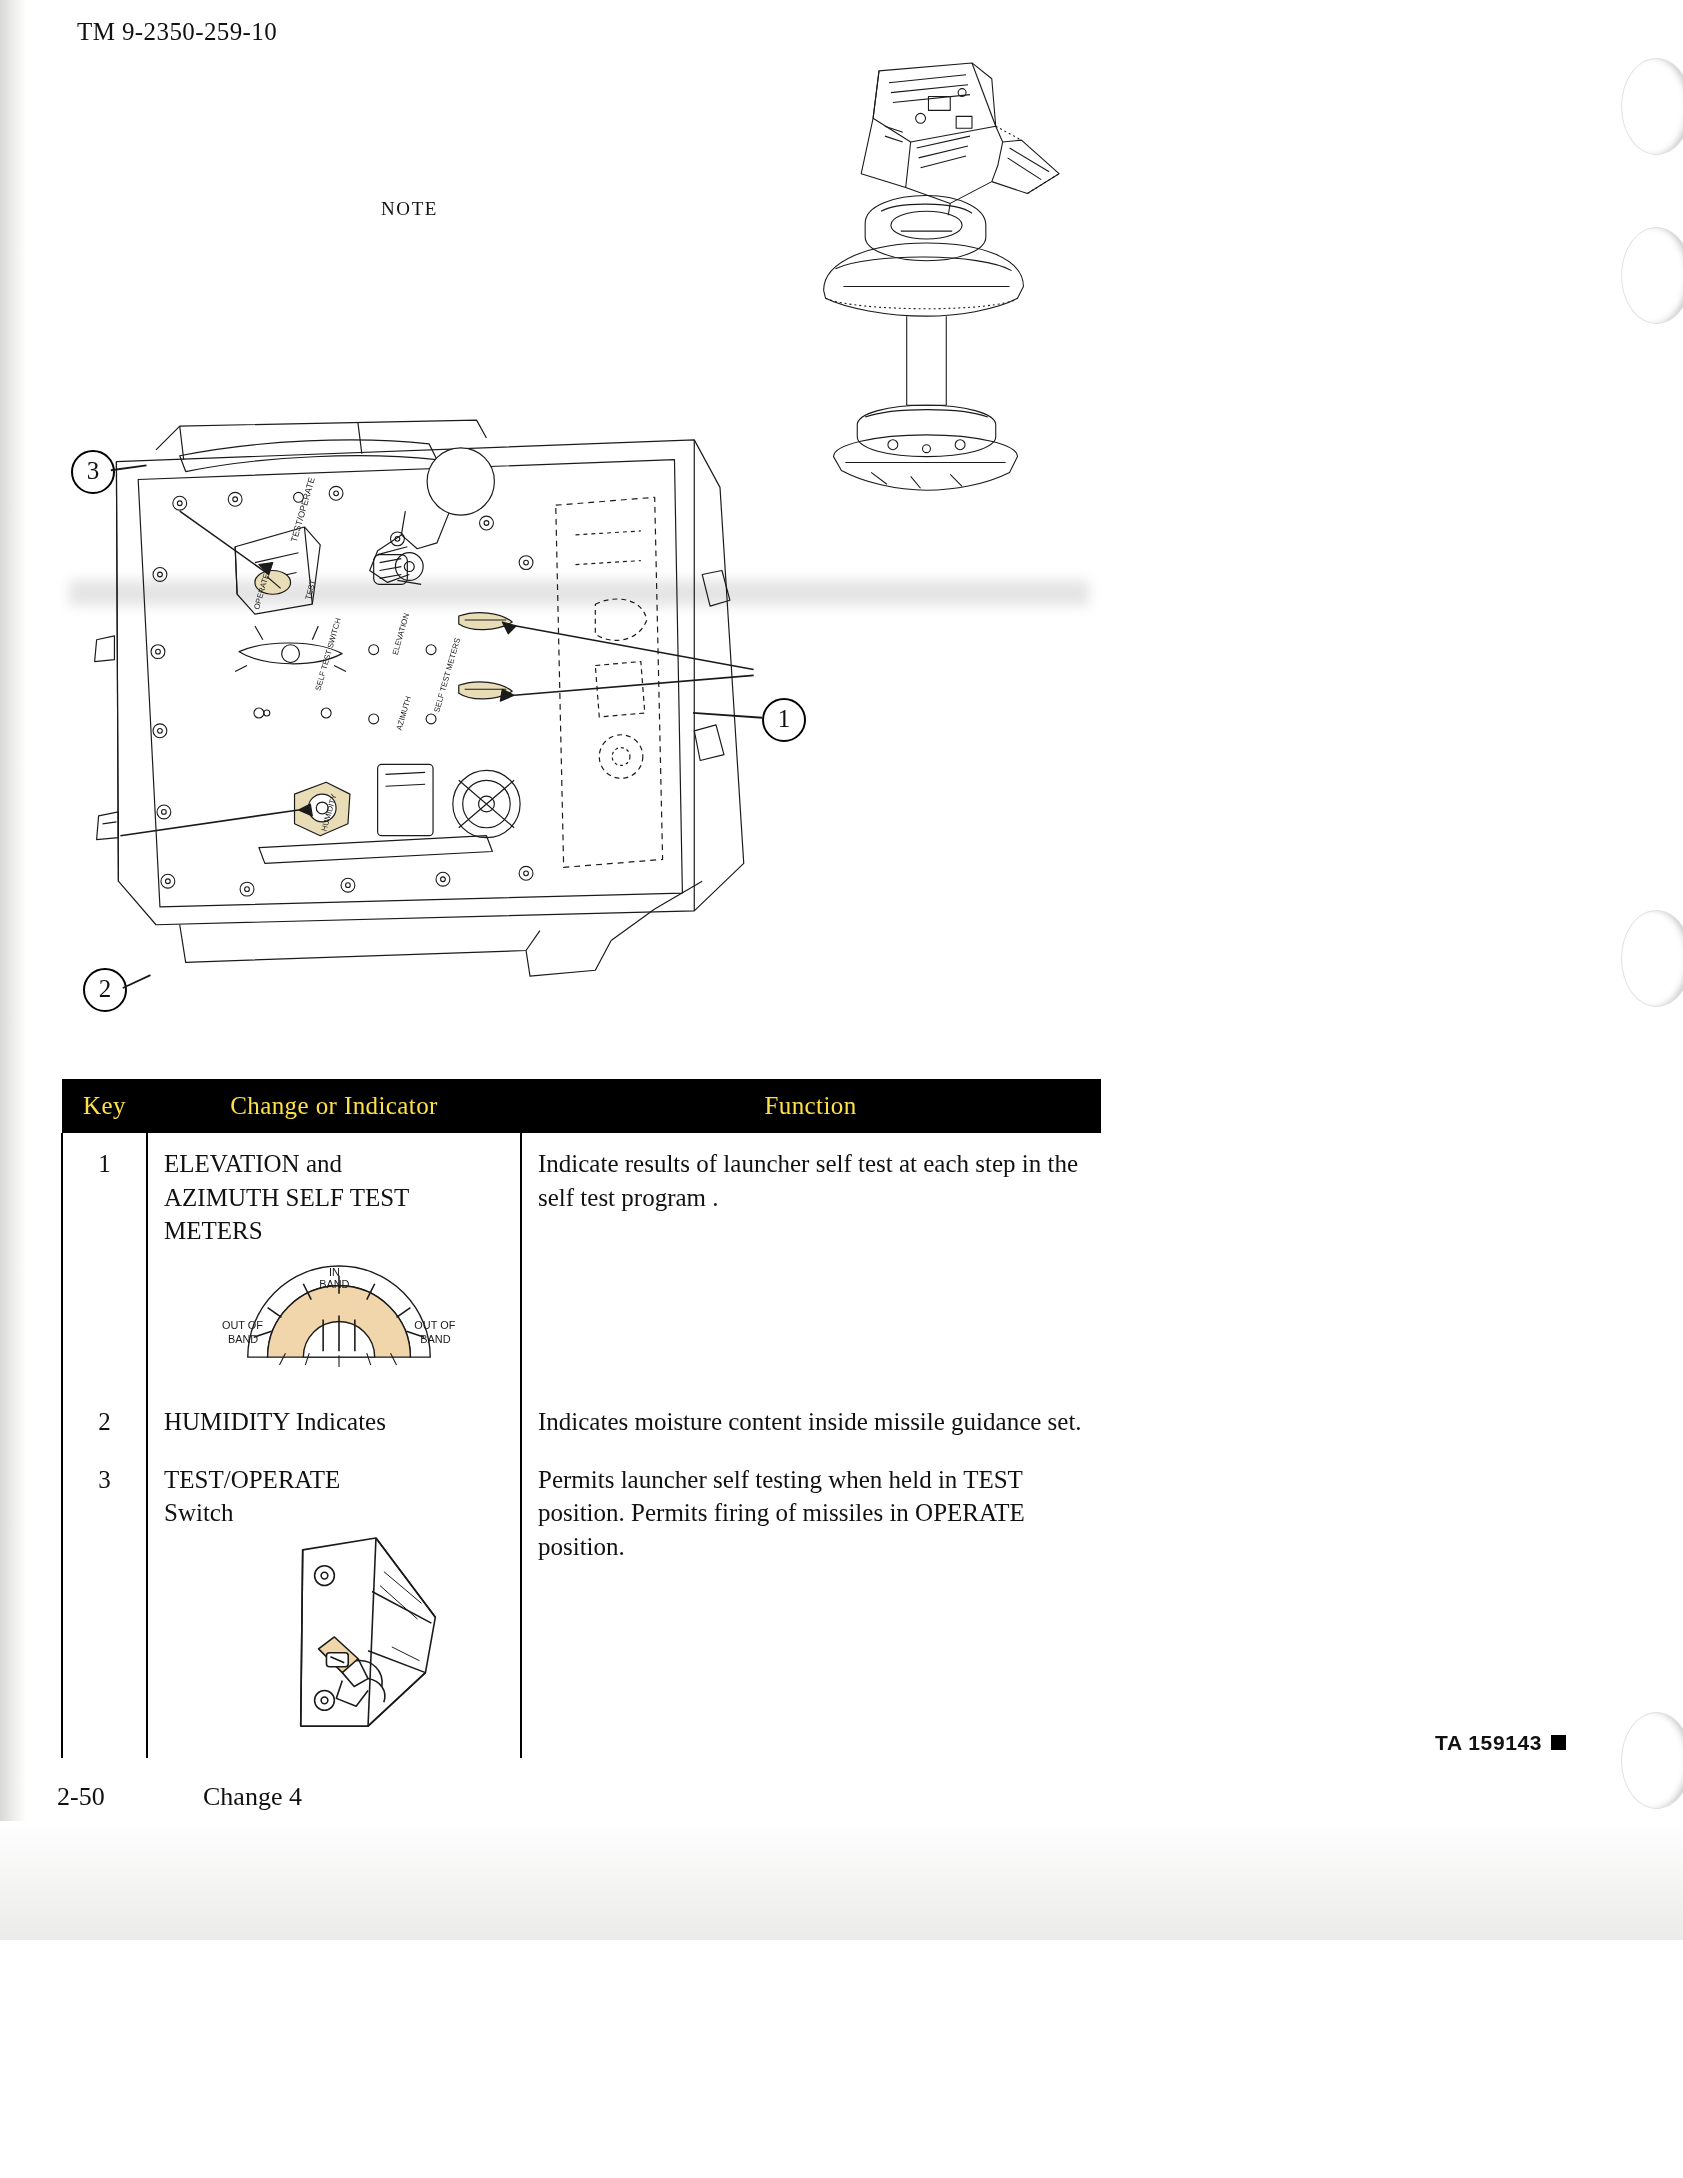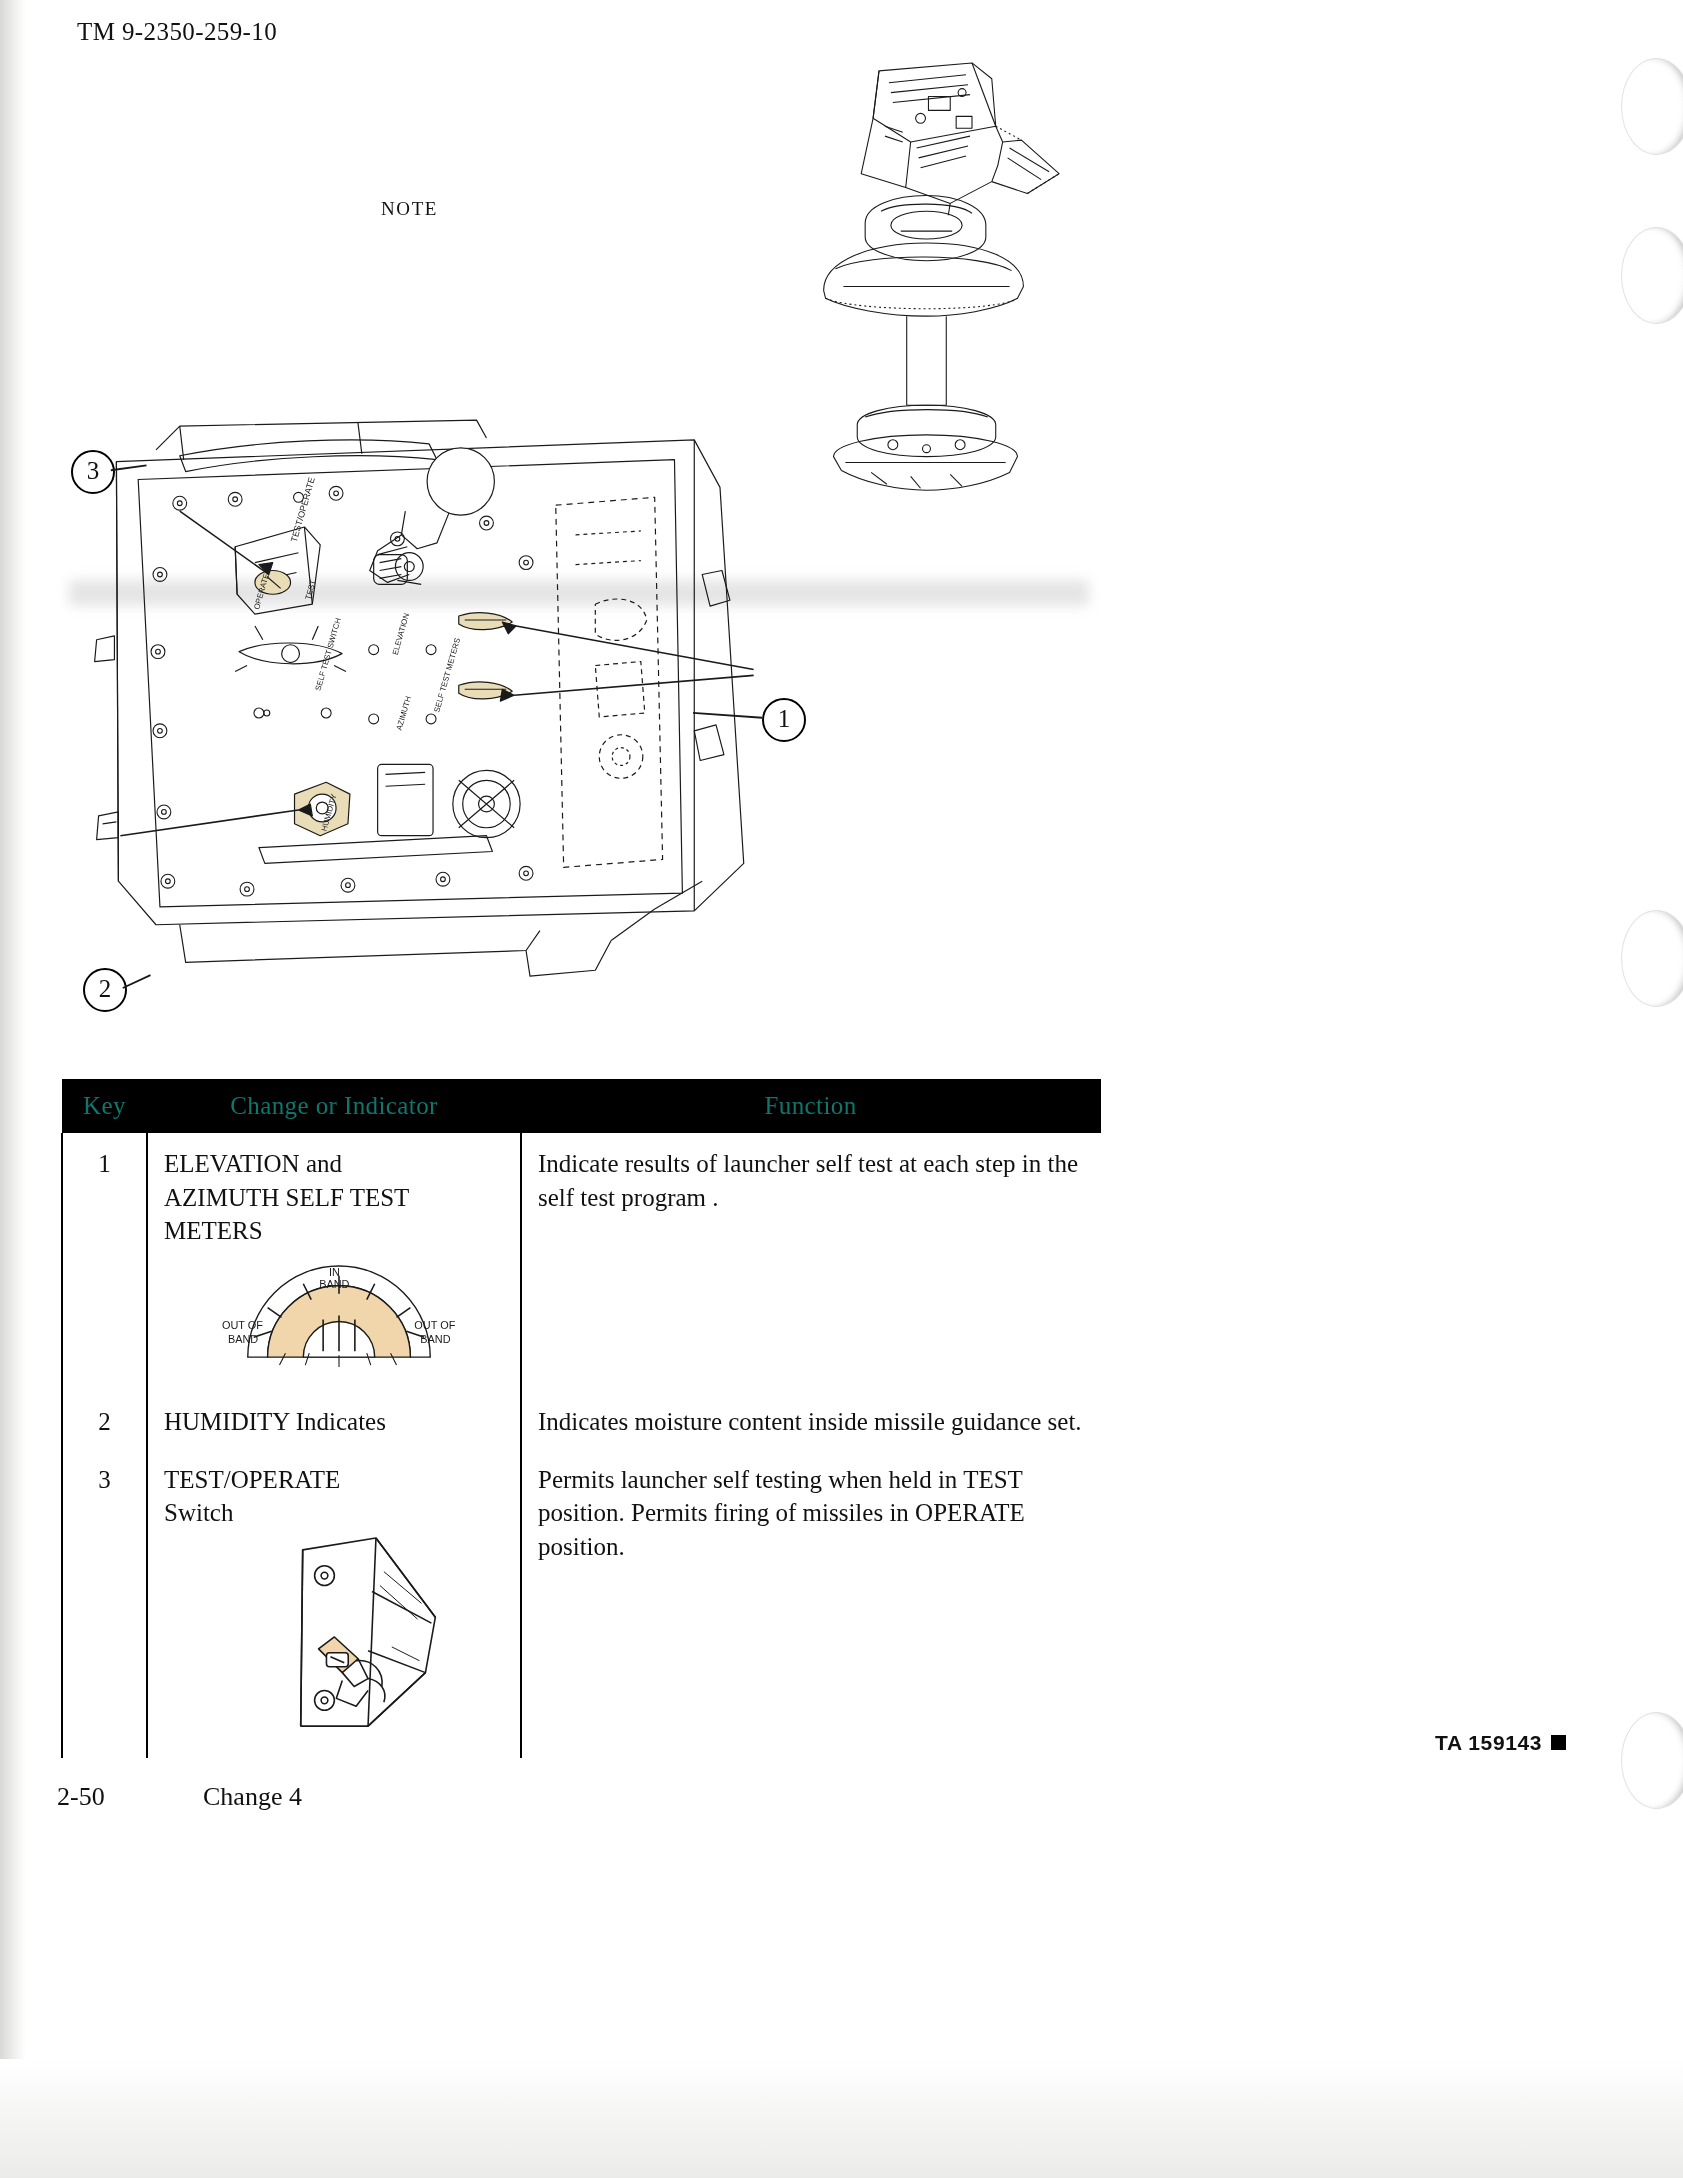--- a/index.html
+++ b/index.html
@@ -3,21 +3,21 @@
 <meta charset="utf-8">
 <style>
   html, body {
     margin: 0;
     padding: 0;
     background: #ffffff;
   }
   .page {
     position: relative;
     width: 1683px;
-    height: 2178px;
+    height: 1940px;
     background: #ffffff;
     font-family: "Liberation Serif", serif;
     color: #111111;
     overflow: hidden;
   }
   
   .scan-left-edge {
     position: absolute;
     left: 0; top: 0;
     width: 26px; height: 2178px;
@@ -109,21 +109,21 @@
     left: 61px; top: 1079px;
     width: 1040px;
   }
   .tbl table {
     border-collapse: collapse;
     width: 1040px;
     table-layout: fixed;
   }
   .tbl th {
     background: #000;
-    color: #0f766e;
+    color: #fde047;
     font-weight: normal;
     font-size: 25px;
     padding: 13px 0 13px 0;
     text-align: center;
     letter-spacing: 0.4px;
   }
   .tbl td {
     font-size: 25px;
     vertical-align: top;
     padding: 14px 16px 10px 16px;

